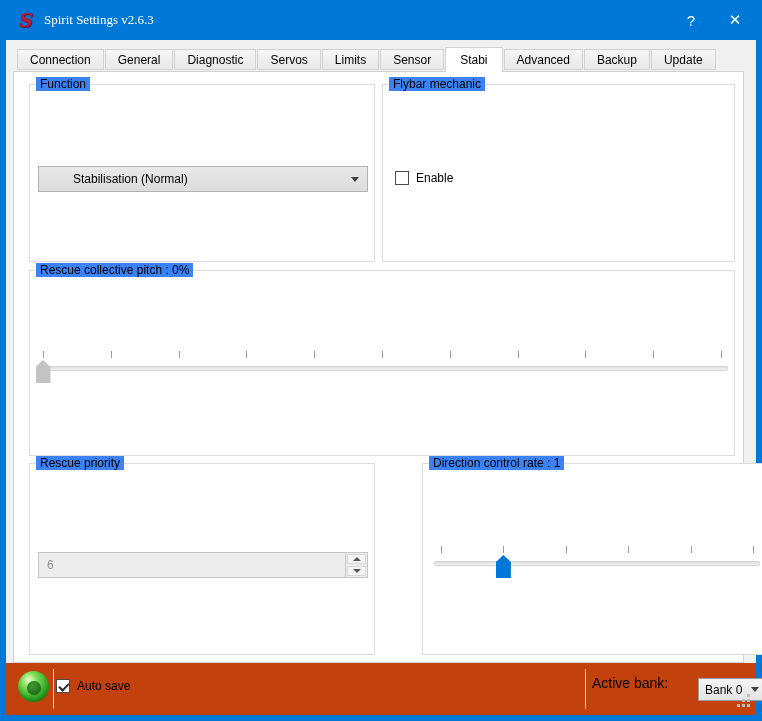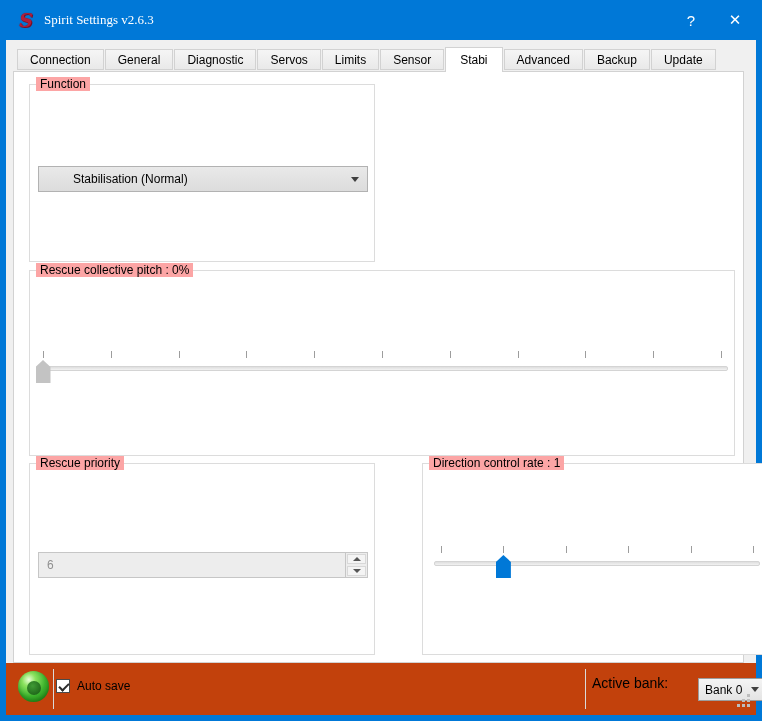--- a/index.html
+++ b/index.html
@@ -34,21 +34,21 @@
   .tab.active {
     height:25px; line-height:24px; background:#ffffff; border-bottom:none;
     position:relative; z-index:4; padding:0 14px;
   }
 
   
   .tab-page { position:absolute; left:7px; top:31px; width:731px; height:592px; background:#ffffff; border:1px solid #d2d2d2; z-index:2; }
 
   .groupbox { position:absolute; border:1px solid #dcdcdc; background:#fff; }
   .groupbox > .gb-label {
-    position:absolute; top:-8px; left:6px; background:#fca5a5; padding:0 4px; font-size:12px; white-space:nowrap;
+    position:absolute; top:-8px; left:6px; background:#3b82f6; padding:0 4px; font-size:12px; white-space:nowrap;
   }
 
   #gb-function  { left:15px;  top:12px;  width:346px; height:178px; }
   #gb-flybar    { left:368px; top:12px;  width:353px; height:178px; }
   #gb-rescue    { left:15px;  top:198px; width:706px; height:186px; }
   #gb-sticks    { left:15px;  top:391px; width:346px; height:192px; }
   #gb-direction { left:368px; top:391px; width:353px; height:192px;margin-left:40px; }
 
   
   .combo {
@@ -151,20 +151,27 @@
     <div class="tab-page">
 
       <div class="groupbox" id="gb-function">
         <span class="gb-label">Function</span>
         <div class="combo">
           <span class="combo-text">Stabilisation (Normal)</span>
           <span class="arrow-down"></span>
         </div>
       </div>
 
+      <div class="groupbox" id="gb-flybar">
+        <span class="gb-label">Flybar mechanic</span>
+        <div class="check-row" style="left:12px; top:86px;">
+          <span class="checkbox"></span>
+          <span>Enable</span>
+        </div>
+      </div>
 
       <div class="groupbox" id="gb-rescue">
         <span class="gb-label">Rescue collective pitch : 0%</span>
         <div class="slider" style="left:6px; top:78px; width:692px;">
           <div class="track"></div>
           <div class="handle" style="left: -0.5px; background: rgb(195, 195, 195);"></div>
         <div class="tick" style="left: 7px;"></div>
             <div class="tick" style="left: 74.8px;"></div>
             <div class="tick" style="left: 142.6px;"></div>
             <div class="tick" style="left: 210.4px;"></div>

